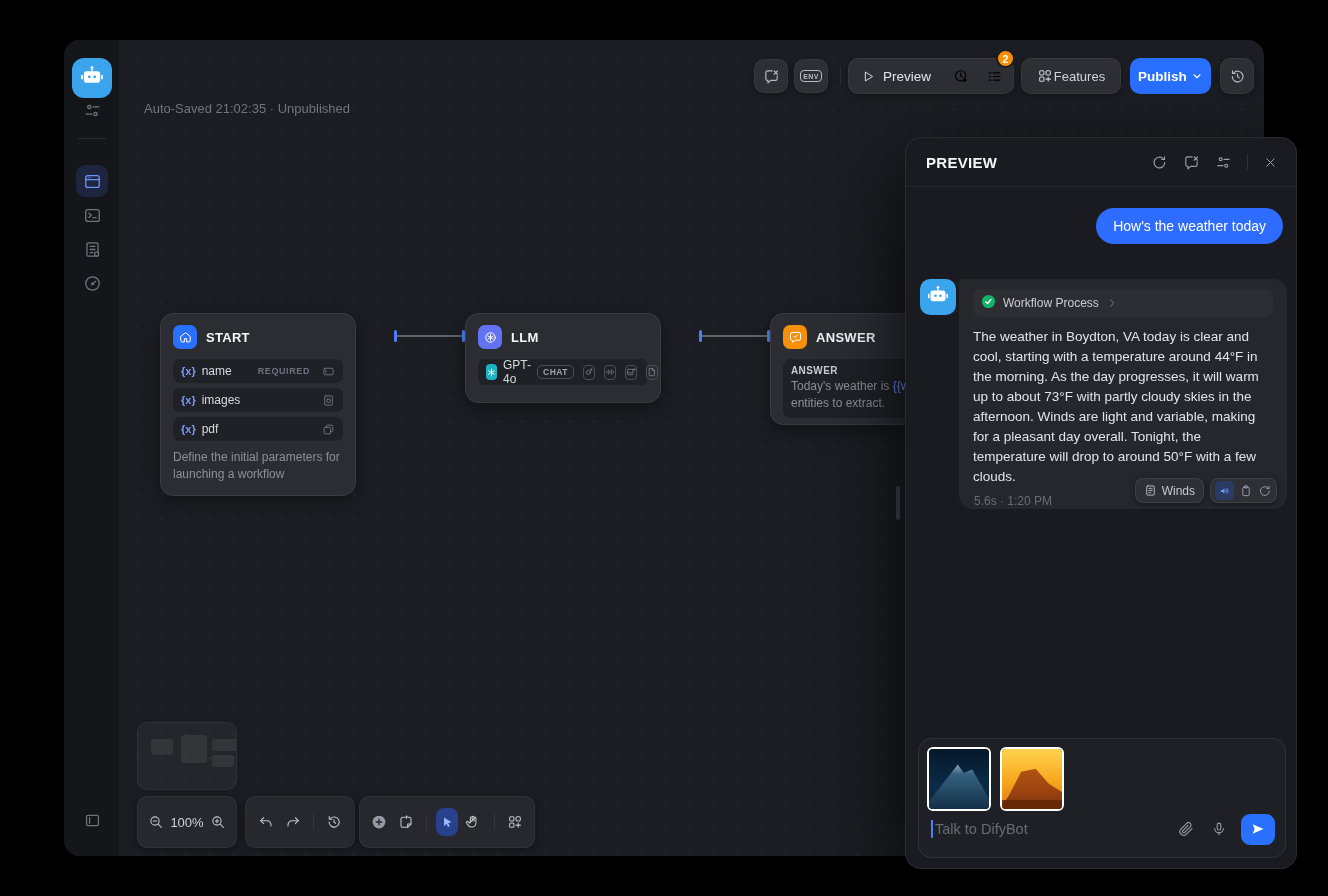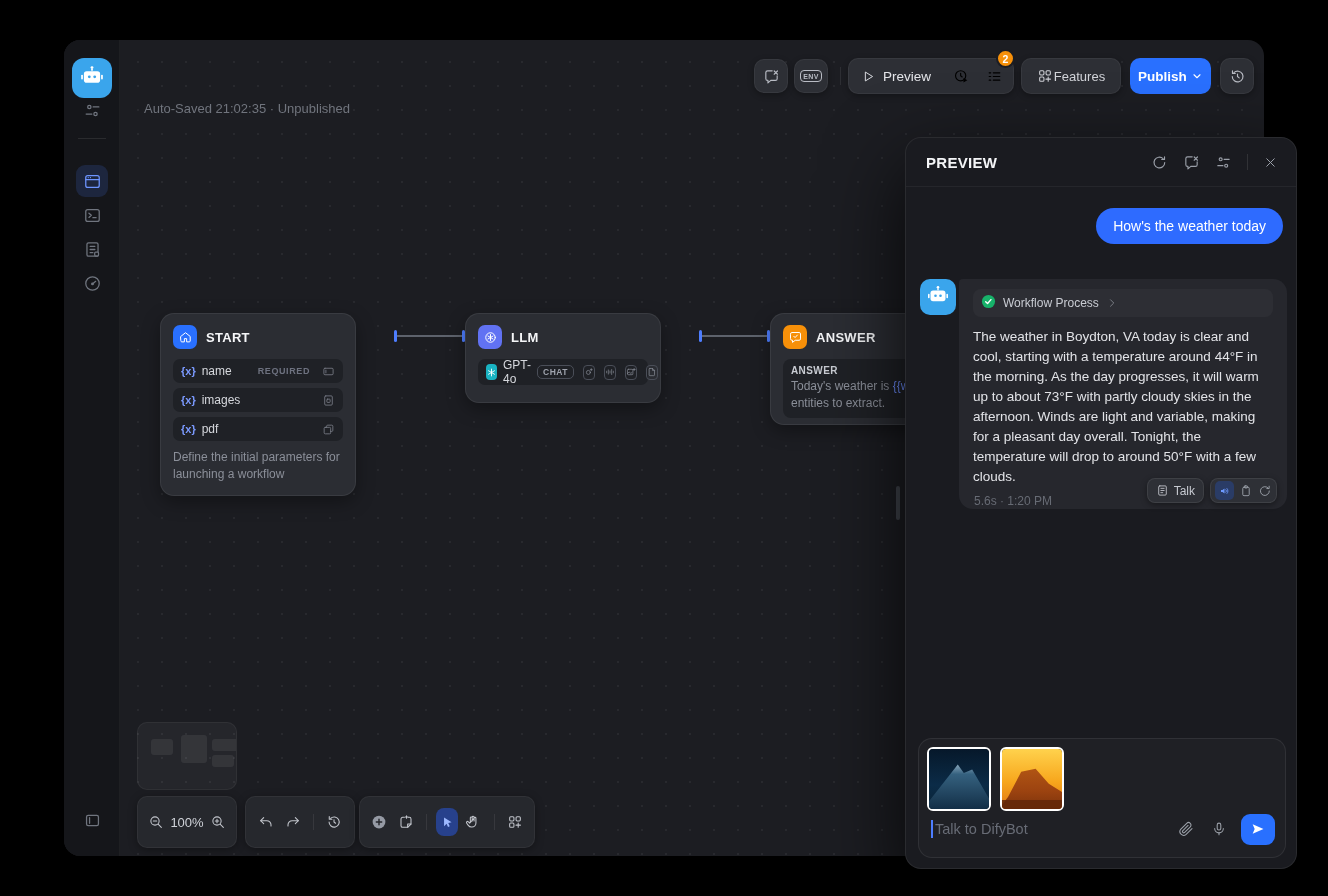--- a/index.html
+++ b/index.html
@@ -551,21 +551,21 @@
     </div>
 
     <div class="msg-actions">
       <span class="logs-pill">
         <span>
           <svg class="ic" width="13" height="13" viewBox="0 0 24 24">
               <rect x="5" y="3.5" width="14" height="17" rx="2"></rect>
               <path d="M9 8h6M9 12h6M9 16h3.5"></path>
             </svg>
         </span>
-        <span>Talk</span>
+        <span>Winds</span>
       </span>
       <span class="act-pill">
         <span class="speaker-btn">
           <svg width="12" height="12" viewBox="0 0 24 24">
               <path d="M4 10v4h3l4 3.2V6.8L7 10z" fill="currentColor"></path>
               <path d="M13.8 9.3a3.8 3.8 0 0 1 0 5.4M16 7a7 7 0 0 1 0 10" stroke="currentColor" stroke-width="1.7" fill="none" stroke-linecap="round"></path>
             </svg>
         </span>
         <span style="display:flex;">
           <svg class="ic" width="14" height="14" viewBox="0 0 24 24">

